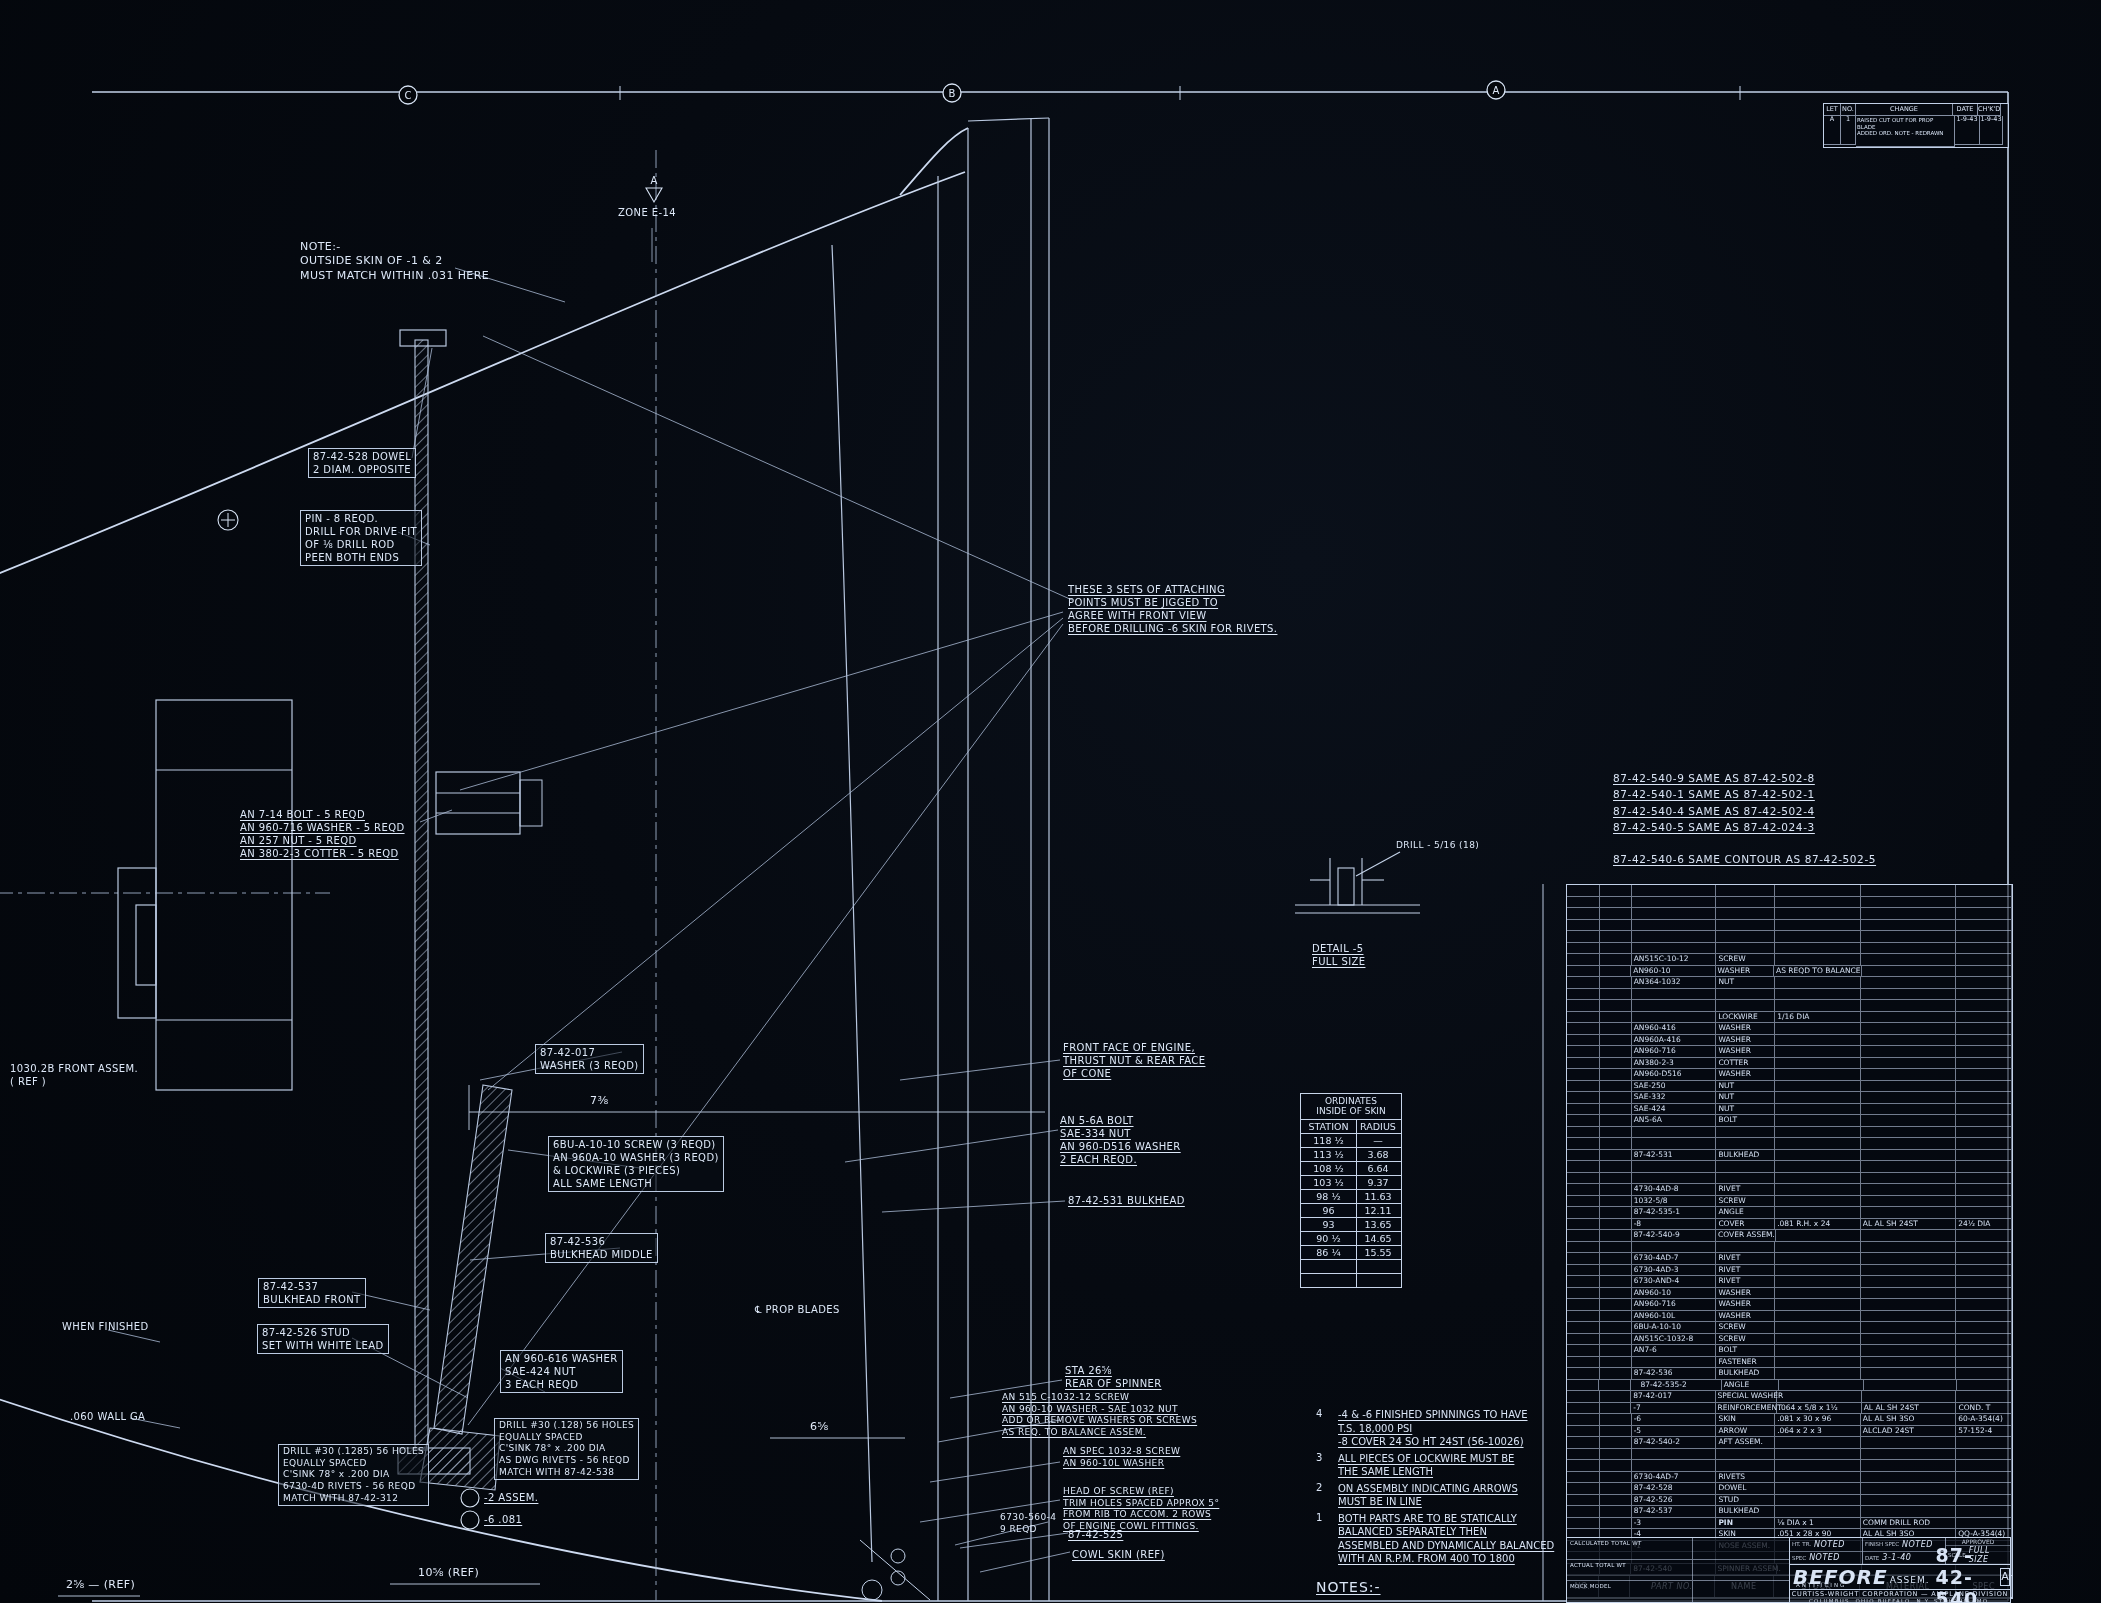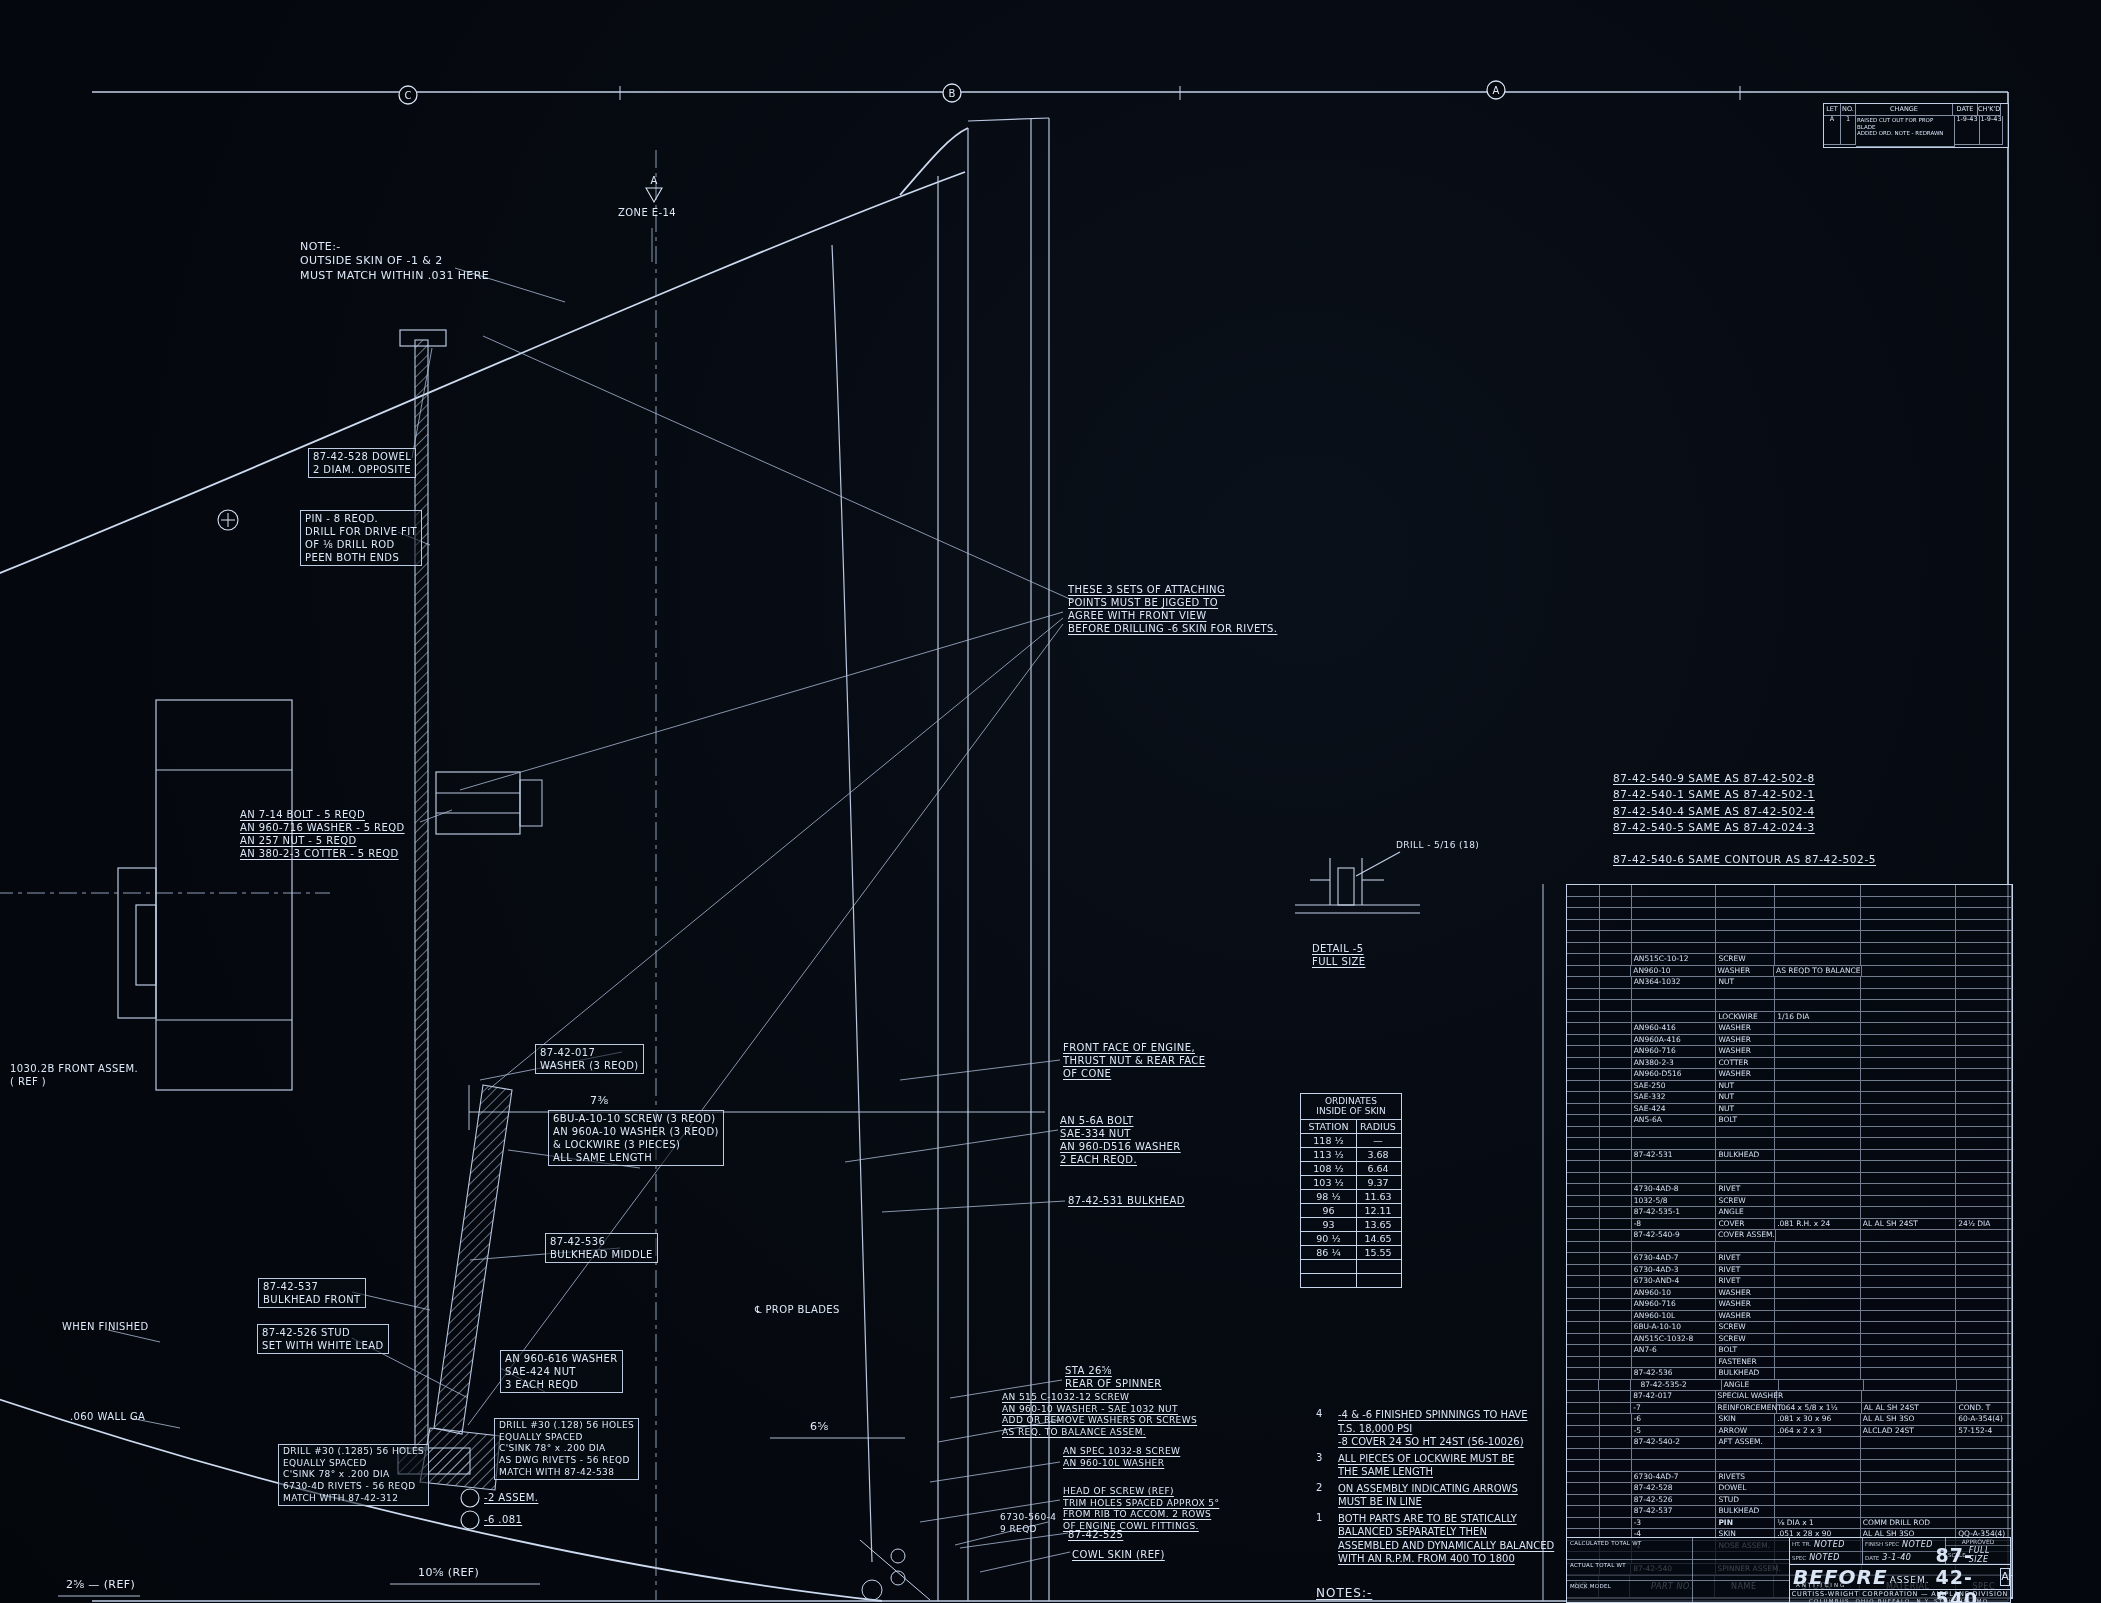--- a/index.html
+++ b/index.html
@@ -222,21 +222,21 @@
 <div class="lbl ul sm" style="left:240px;top:808px">AN 7-14 BOLT - 5 REQD
 AN 960-716 WASHER - 5 REQD
 AN 257 NUT - 5 REQD
 AN 380-2-3 COTTER - 5 REQD</div>
 <div class="lbl sm" style="left:10px;top:1062px">1030.2B FRONT ASSEM.
 ( REF )</div>
 <div class="lbl sm" style="left:62px;top:1320px">WHEN FINISHED</div>
 <div class="lbl sm" style="left:70px;top:1410px">.060 WALL GA</div>
 <div class="lbl boxed sm" style="left:535px;top:1044px">87-42-017
 WASHER (3 REQD)</div>
-<div class="lbl boxed sm" style="left:548px;top:1110px">6BU-A-10-10 SCREW  (3 REQD)
+<div class="lbl boxed sm" style="left:548px;top:1136px">6BU-A-10-10 SCREW  (3 REQD)
 AN 960A-10 WASHER  (3 REQD)
 &amp; LOCKWIRE  (3 PIECES)
 ALL SAME LENGTH</div>
 <div class="lbl boxed sm" style="left:545px;top:1233px">87-42-536
 BULKHEAD MIDDLE</div>
 <div class="lbl boxed sm" style="left:258px;top:1278px">87-42-537
 BULKHEAD FRONT</div>
 <div class="lbl boxed sm" style="left:257px;top:1324px">87-42-526 STUD
 SET WITH WHITE LEAD</div>
 <div class="lbl boxed sm" style="left:500px;top:1350px">AN 960-616 WASHER
@@ -374,21 +374,21 @@
 MUST BE IN LINE</div>
       </div>
       <div class="nitem">
         <div class="nnum">1</div>
         <div class="ntext">BOTH PARTS ARE TO BE STATICALLY
 BALANCED SEPARATELY THEN
 ASSEMBLED AND DYNAMICALLY BALANCED
 WITH AN R.P.M. FROM 400 TO 1800</div>
       </div>
     </div>
-  <div class="lbl ul" style="position:static;font-size:12px;letter-spacing:1px;margin-top:20px">NOTES:-</div>
+  <div class="lbl ul" style="position:static;font-size:14px;letter-spacing:1px;margin-top:12px">NOTES:-</div>
 </div>
 
 <div class="rtbl" style="left:1823px;top:103px;width:184px">
   <div class="rrow" id="rev-head">
       <div class="rcell" style="width: 16px; height: 11px; line-height: 11px;">LET</div>
       <div class="rcell" style="width: 14px; height: 11px; line-height: 11px;">NO.</div>
       <div class="rcell" style="width: 96px; height: 11px; line-height: 11px;">CHANGE</div>
       <div class="rcell" style="width: 24px; height: 11px; line-height: 11px;">DATE</div>
       <div class="rcell" style="width: 22px; height: 11px; line-height: 11px;">CH'K'D</div>
     </div>

